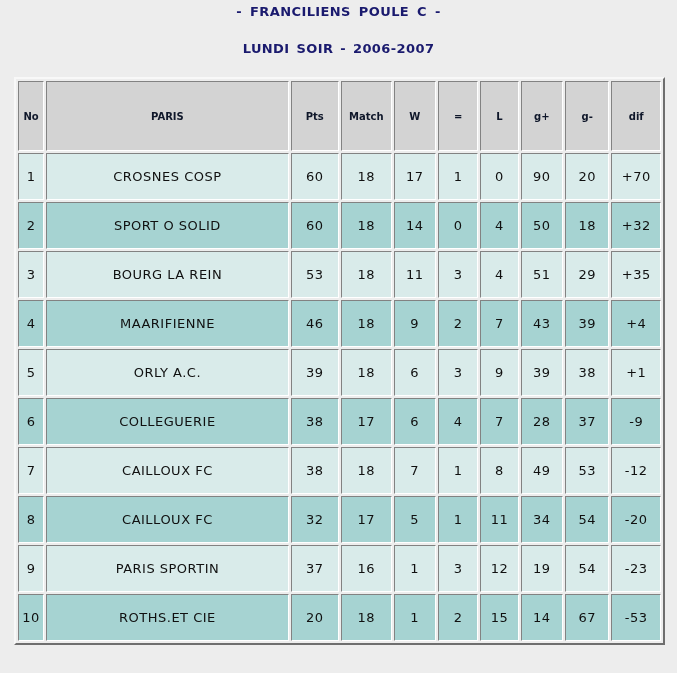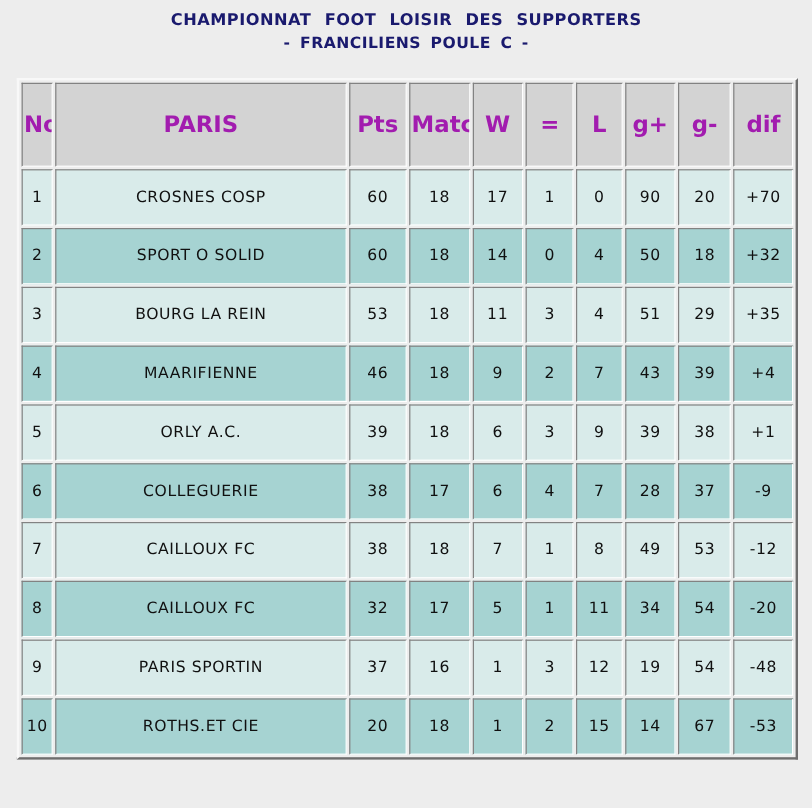--- a/index.html
+++ b/index.html
@@ -50,39 +50,39 @@
     border: 1px solid;
     border-color: #828282 #FFFFFF #FFFFFF #828282;
     text-align: center;
     vertical-align: middle;
     overflow: hidden;
     white-space: nowrap;
   }
   thead th {
     background: var(--head-bg, #D3D3D3);
     height: 66px;
-    font-size: 19px;
+    font-size: 10px;
     font-weight: bold;
-    color: #a21caf;
+    color: #0f172a;
   }
   tbody td {
     height: 43px;
     font-size: 13px;
     color: #101010;
     letter-spacing: 0.5px;
   }
   tbody tr.odd td  { background: var(--row-light, #D9EBEA); }
   tbody tr.even td { background: var(--row-dark, #A6D3D2); }
 </style>
 </head>
 <body>
 
 <div class="titles">
-  <div class="title-main">CHAMPIONNAT FOOT LOISIR DES SUPPORTERS</div>
   <div class="title-sub">- FRANCILIENS POULE C -</div>
+  <div class="title-season">LUNDI SOIR - 2006-2007</div>
 </div>
 
 <table class="standings">
   <colgroup>
     <col style="width:26px">
     <col style="width:240px">
     <col style="width:48px">
     <col style="width:50px">
     <col style="width:42px">
     <col style="width:40px">
@@ -205,21 +205,21 @@
       <tr class="odd">
         <td>9</td>
         <td>PARIS SPORTIN</td>
         <td>37</td>
         <td>16</td>
         <td>1</td>
         <td>3</td>
         <td>12</td>
         <td>19</td>
         <td>54</td>
-        <td>-48</td>
+        <td>-23</td>
       </tr>
       <tr class="even">
         <td>10</td>
         <td>ROTHS.ET CIE</td>
         <td>20</td>
         <td>18</td>
         <td>1</td>
         <td>2</td>
         <td>15</td>
         <td>14</td>

